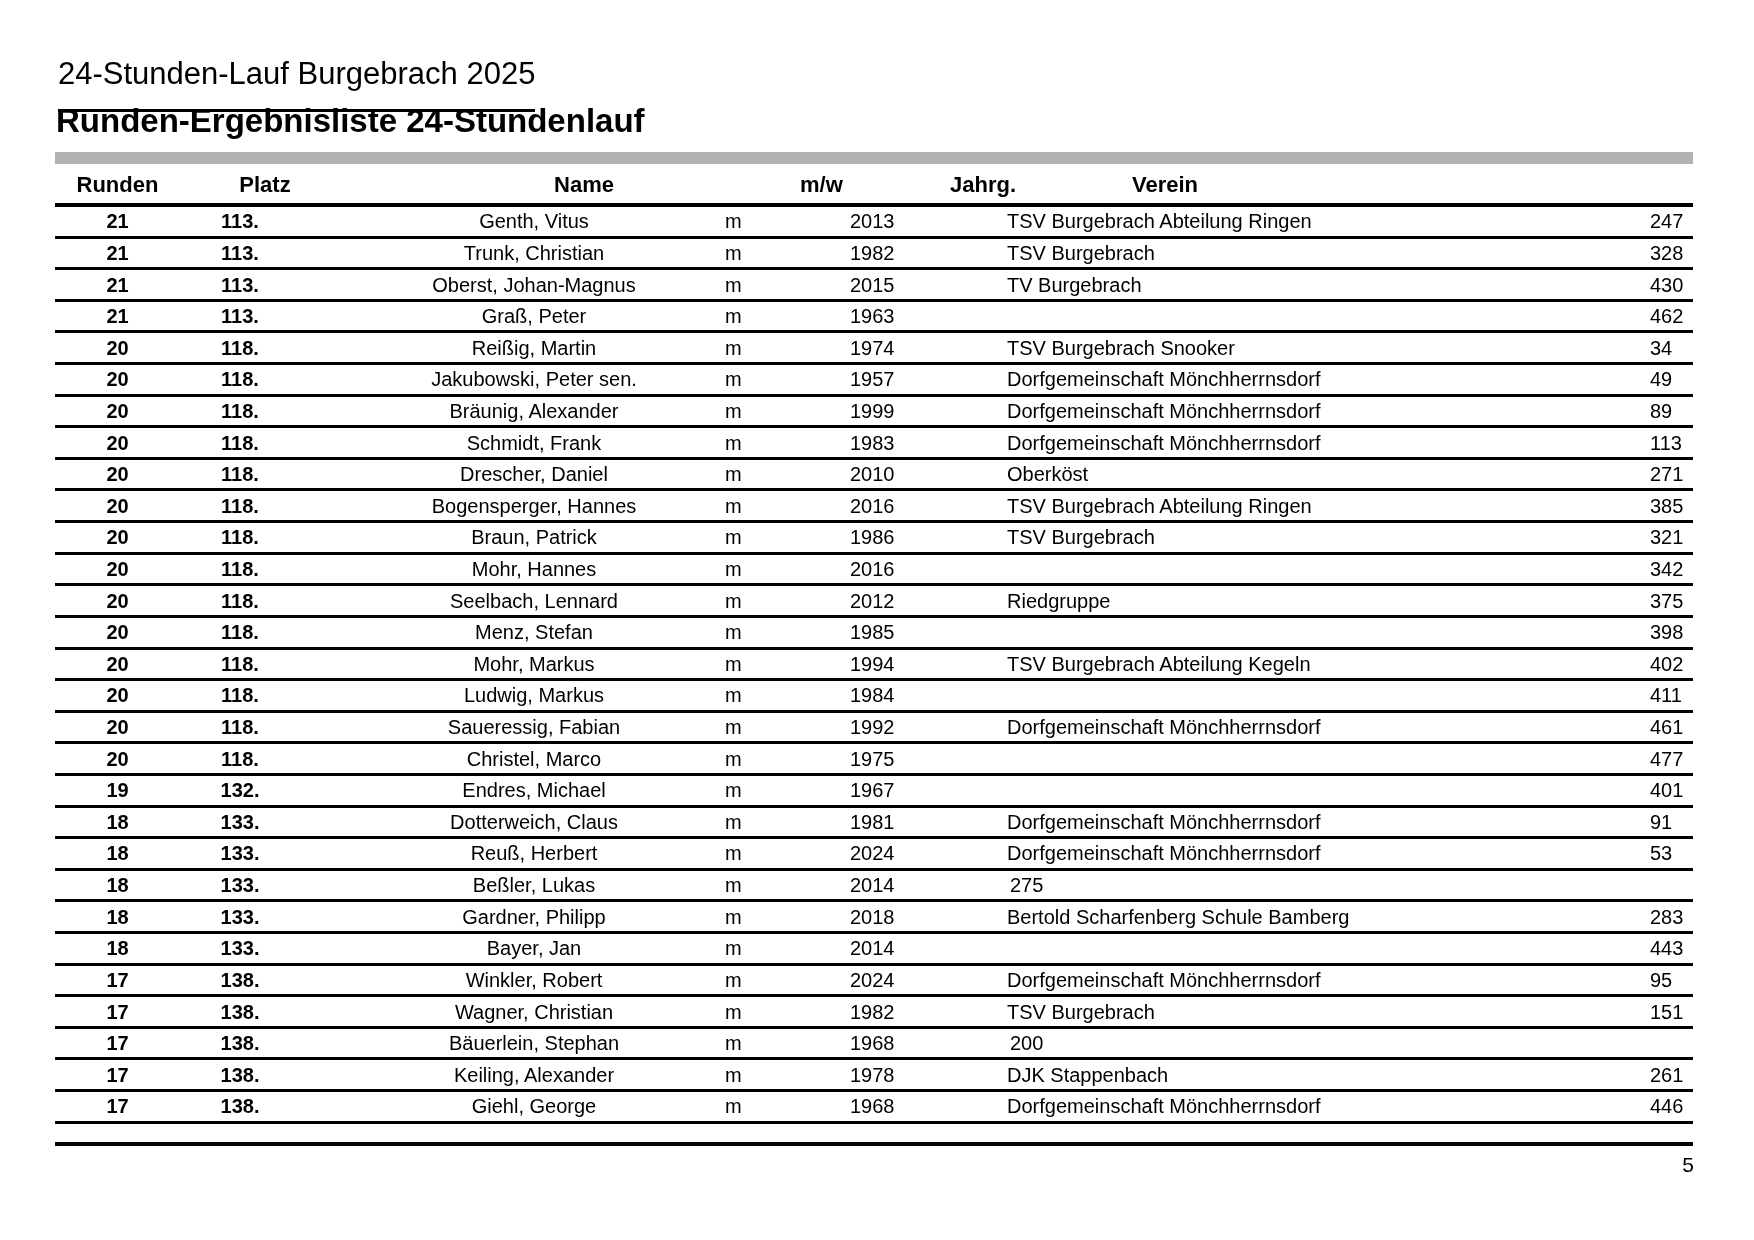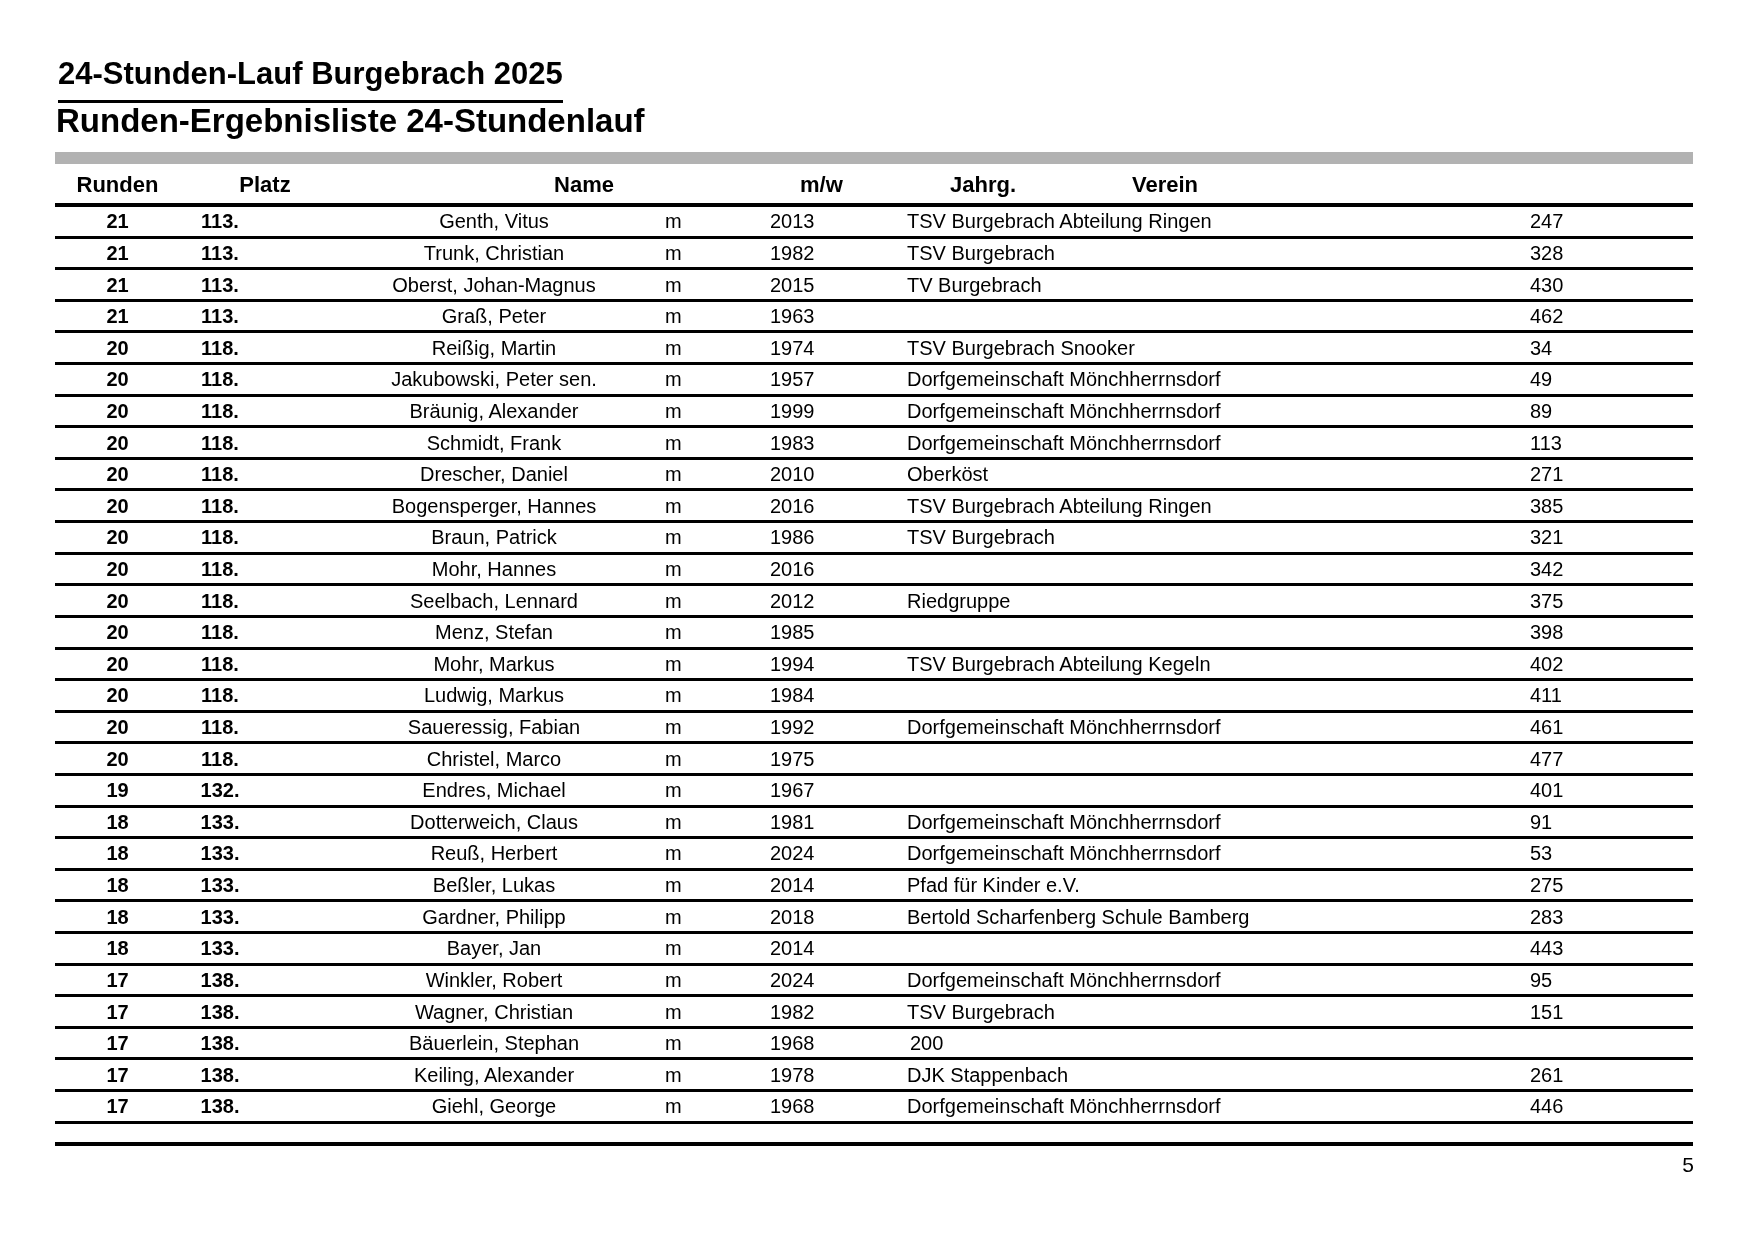--- a/index.html
+++ b/index.html
@@ -13,24 +13,24 @@
     position: relative;
     overflow: hidden;
     font-family: "Liberation Sans", "DejaVu Sans", sans-serif;
     color: #000000;
   }
   .doc-title {
     position: absolute;
     left: 58px;
     top: 56px;
     font-size: 31px;
-    font-weight: 700;
+    font-weight: 400;
     display: inline-block;
     border-bottom: 3px solid #000;
-    padding-bottom: 8px;
+    padding-bottom: 17px;
     letter-spacing: 0px;
     white-space: nowrap;
   }
   .doc-subtitle {
     position: absolute;
     left: 56px;
     top: 102px;
     font-size: 33px;
     font-weight: 700;
     white-space: nowrap;
@@ -61,20 +61,21 @@
   }
   .thead > div {
     padding-bottom: 5px;
     white-space: nowrap;
   }
   .trow {
     height: 31.62px;
     border-bottom: 3px solid #000;
     align-items: center;
     font-size: 20px;
+    gap: 20px;
   }
   .trow > div {
     white-space: nowrap;
     overflow: visible;
     line-height: 1;
   }
   .c-runden { text-align: center; }
   .c-platz  { text-align: center; }
   .c-name   { padding-left: 65px; text-align: center; }
   .c-mw     { text-align: left; padding-left: 2px; }
@@ -301,21 +302,20 @@
         <div class="c-jahrg">2024</div>
         <div class="c-verein">Dorfgemeinschaft Mönchherrnsdorf</div>
         <div class="c-startnr">53</div>
       </div>
       <div class="grid-row trow">
         <div class="c-runden">18</div>
         <div class="c-platz">133.</div>
         <div class="c-name">Beßler, Lukas</div>
         <div class="c-mw">m</div>
         <div class="c-jahrg">2014</div>
-        <div class="c-verein">Pfad für Kinder e.V.</div>
         <div class="c-startnr">275</div>
       </div>
       <div class="grid-row trow">
         <div class="c-runden">18</div>
         <div class="c-platz">133.</div>
         <div class="c-name">Gardner, Philipp</div>
         <div class="c-mw">m</div>
         <div class="c-jahrg">2018</div>
         <div class="c-verein">Bertold Scharfenberg Schule Bamberg</div>
         <div class="c-startnr">283</div>

